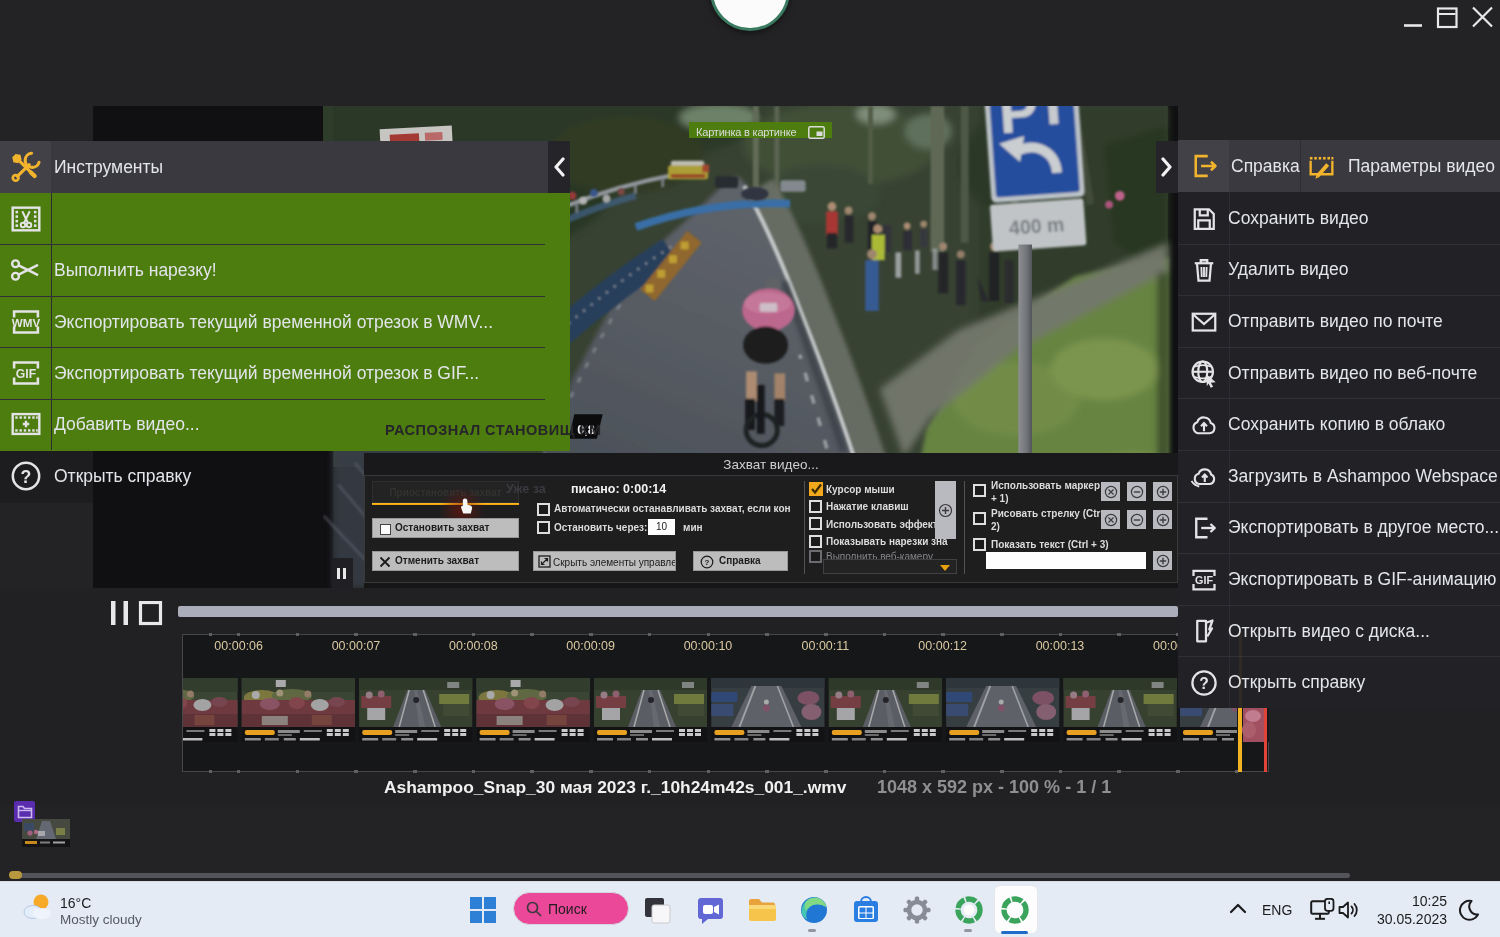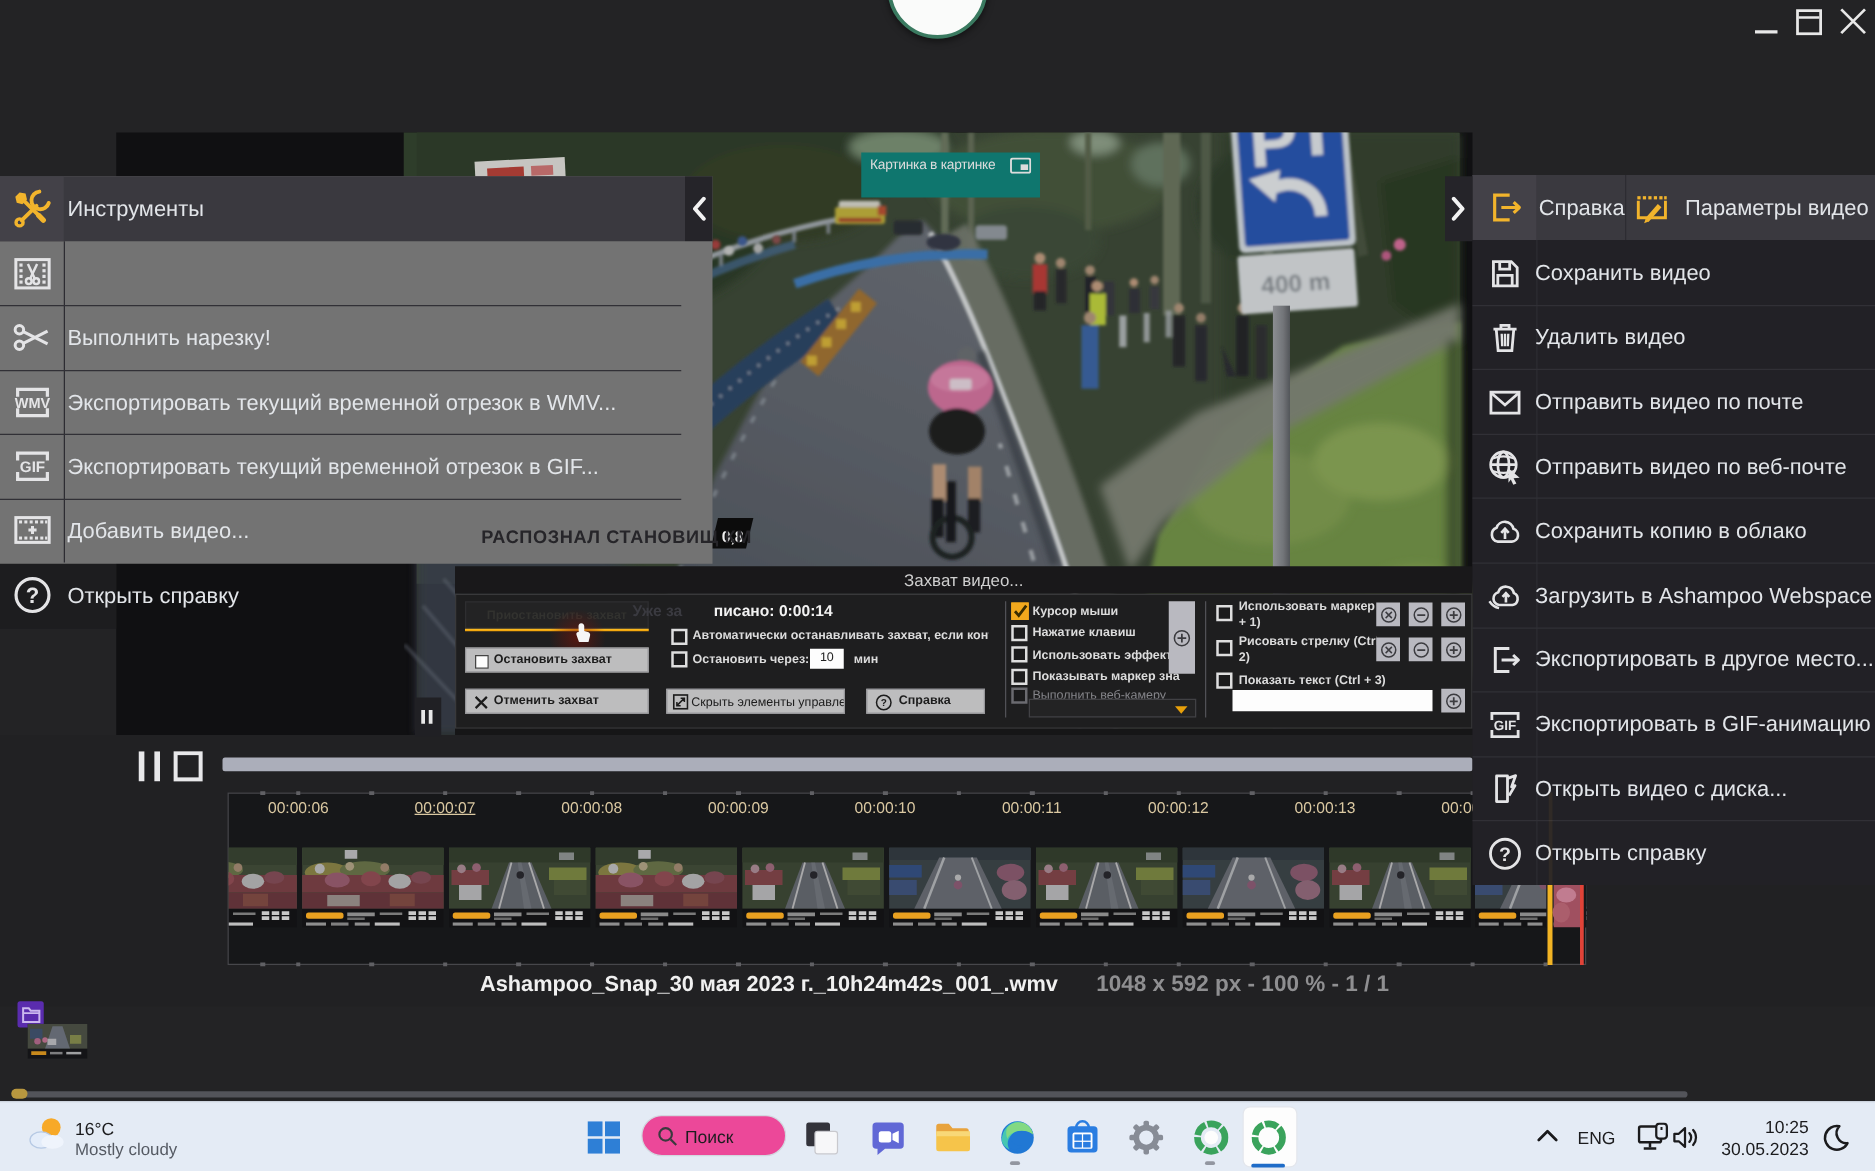--- a/index.html
+++ b/index.html
@@ -17,21 +17,21 @@
 #pausebox:before{content:"";position:absolute;left:5px;top:10px;width:3px;height:11px;background:#e8e8e8;}
 #pausebox:after{content:"";position:absolute;left:11px;top:10px;width:3px;height:11px;background:#e8e8e8;}
 .gbtn{position:absolute;background:#bdbdbe;border:1px solid #97979a;box-sizing:border-box;color:#1c1c1c;font-size:10px;font-weight:bold;overflow:hidden;white-space:nowrap;}
 .cbx{position:absolute;width:9px;height:9px;border:2px solid #dedede;background:#1b1b1c;}
 .clab{position:absolute;color:#dcdcdc;font-size:10px;font-weight:bold;white-space:nowrap;}
 .circbtn{position:absolute;width:19px;height:19px;background:#b9b9c0;}
 .circbtn svg{position:absolute;left:2.5px;top:2.5px;}
 .mic{position:absolute;left:9px;}
 .mtx{position:absolute;left:54px;color:#e2e5e9;font-size:17.5px;white-space:nowrap;}
 .msep{position:absolute;left:0;width:545px;height:1px;background:#313036;}
-#lmenu{left:0;top:141px;width:570px;height:309.6px;background:#737373;z-index:6;}
+#lmenu{left:0;top:141px;width:570px;height:309.6px;background:#4d7c0f;z-index:6;}
 #lrow6{left:0;top:450.6px;width:570px;height:52px;z-index:6;}
 #lshadow{left:0;top:450.6px;width:93px;height:52px;background:#1d1d1f;z-index:1;}
 #lhdr{position:absolute;left:0;top:0;width:548px;height:52px;background:#3a393f;}
 #lhdric{position:absolute;left:0;top:0;width:51px;height:52px;background:#434148;}
 #lvsep{position:absolute;left:51px;top:52px;width:1px;height:257px;background:#2d2c32;}
 #lcol{left:548px;top:141px;width:22px;height:52px;background:#252429;z-index:6;}
 #rmenu{left:1178px;top:140px;width:322px;height:568px;background:#222126;z-index:6;}
 #rhdr{position:absolute;left:0;top:0;width:322px;height:52px;background:#3a393f;}
 #rhdric{position:absolute;left:0;top:0;width:51px;height:52px;background:#434148;}
 #rvsep{position:absolute;left:51px;top:52px;width:1px;height:516px;background:#2d2c32;}
@@ -226,21 +226,21 @@
 <rect x="702" y="142" width="14" height="352" fill="url(#poleg)"></rect>
 <g transform="rotate(-3 85 35)">
       <rect x="48" y="22" width="74" height="26" fill="#e8e6e2"></rect>
 <rect x="58" y="28" width="30" height="9" fill="#c04038"></rect>
       <rect x="94" y="28" width="18" height="8" fill="#d87878"></rect>
     </g>
 <rect x="0" y="0" width="855" height="494" fill="#20261f" opacity="0.17"></rect>
 <polygon points="247,316 276,316 270,341 241,341" fill="#0c0c0c"></polygon>
 <text x="250" y="336" font-family="Liberation Sans,sans-serif" font-size="13" font-weight="bold" fill="#f0f0f0">0,8</text>
 </svg>
-<div class="abs" id="pip" style="left:689px;top:122px;width:143px;height:36px;background:#0f766e;z-index:2;">
+<div class="abs" id="pip" style="left:689px;top:122px;width:143px;height:16px;background:#4d7c0f;z-index:2;">
 <span style="position:absolute;left:7px;top:4px;color:#dcdcdc;font-size:11px;letter-spacing:-0.2px;white-space:nowrap;">Картинка в картинке</span>
 <svg style="position:absolute;left:119px;top:3.5px;" width="17" height="13" viewBox="0 0 17 13">
       <rect x="0.8" y="0.8" width="15.4" height="11.4" rx="1.5" fill="none" stroke="#dcdcdc" stroke-width="1.5"></rect>
       <rect x="8.5" y="5.5" width="6" height="4.5" fill="#dcdcdc"></rect>
     </svg>
 </div>
 <div class="abs" id="botarea"></div>
 <div class="abs" id="desk"></div>
 <svg width="0" height="0" style="position:absolute">
 <defs>
@@ -439,21 +439,21 @@
   <span style="position:absolute;left:444px;top:6px;width:10px;height:10px;background:#f2a81d;border:2px solid #f2a81d;"></span>
   <svg style="position:absolute;left:445px;top:7px;z-index:2" width="13" height="12" viewBox="0 0 13 12">
       <path d="M2,6 L5,9.5 L11,1.5" stroke="#3a2c00" stroke-width="2.2" fill="none"></path>
     </svg>
   <span class="clab" style="left:461px;top:8px;font-weight:bold;">Курсор мыши</span>
   <span class="cbx" style="left:444px;top:23.5px;"></span>
     <span class="clab" style="left:461px;top:25px;">Нажатие клавиш</span>
   <span class="cbx" style="left:444px;top:41px;"></span>
     <span class="clab" style="left:461px;top:42.5px;">Использовать эффекты</span>
   <span class="cbx" style="left:444px;top:58.5px;"></span>
-    <span class="clab" style="left:461px;top:60px;">Показывать маркер зна</span>
+    <span class="clab" style="left:461px;top:60px;">Показывать нарезки зна</span>
   <span class="cbx" style="left:444px;top:74px;border-color:#6b6b70;"></span>
     <span class="clab" style="left:461px;top:75px;color:#85858a;font-weight:normal;">Выполнить веб-камеру</span>
   <div style="position:absolute;left:570px;top:5px;width:21px;height:58px;background:#b9b9c0;"></div>
   <svg style="position:absolute;left:573px;top:27px;" width="15" height="15" viewBox="0 0 15 15">
       <circle cx="7.5" cy="7.5" r="6" fill="none" stroke="#3a3a3e" stroke-width="1.2"></circle>
       <path d="M7.5,4 V11 M4,7.5 H11" stroke="#3a3a3e" stroke-width="1.4"></path>
     </svg>
   <div style="position:absolute;left:458px;top:83px;width:134px;height:15px;background:#232324;border:1px solid #414144;box-sizing:border-box;"></div>
   <div style="position:absolute;left:575px;top:89px;width:0;height:0;border-left:5px solid transparent;border-right:5px solid transparent;border-top:6px solid #e8a00a;"></div>
   <div style="position:absolute;left:599px;top:5px;width:1px;height:93px;background:#515156;"></div>
@@ -630,21 +630,21 @@
 <svg class="abs" id="playpause" width="56" height="27" viewBox="0 0 56 27">
 <rect x="1" y="0" width="4.5" height="24" fill="#e8e8ea"></rect>
     <rect x="13.5" y="0" width="4.5" height="24" fill="#e8e8ea"></rect>
 <rect x="30.5" y="1.5" width="20" height="21" fill="none" stroke="#e8e8ea" stroke-width="3.2"></rect>
 </svg>
 <div class="abs" id="progressbar"></div>
 <div class="abs" id="timeline"></div>
 <div class="abs" id="tickstop"></div>
 <div class="abs" id="ticksbot"></div>
 <div class="ts" style="left:238.7px;">00:00:06</div>
-<div class="ts" style="left:356px;text-decoration:underline;">00:00:07</div>
+<div class="ts" style="left:356px;">00:00:07</div>
 <div class="ts" style="left:473.4px;">00:00:08</div>
 <div class="ts" style="left:590.7px;">00:00:09</div>
 <div class="ts" style="left:708px;">00:00:10</div>
 <div class="ts" style="left:825.4px;">00:00:11</div>
 <div class="ts" style="left:942.7px;">00:00:12</div>
 <div class="ts" style="left:1060px;">00:00:13</div>
 <div class="ts" style="left:1177.3px;">00:00:14</div>
 <svg class="abs" id="thumbs" width="1086" height="64" viewBox="0 0 1086 64">
 <defs>
 <g id="strip">

